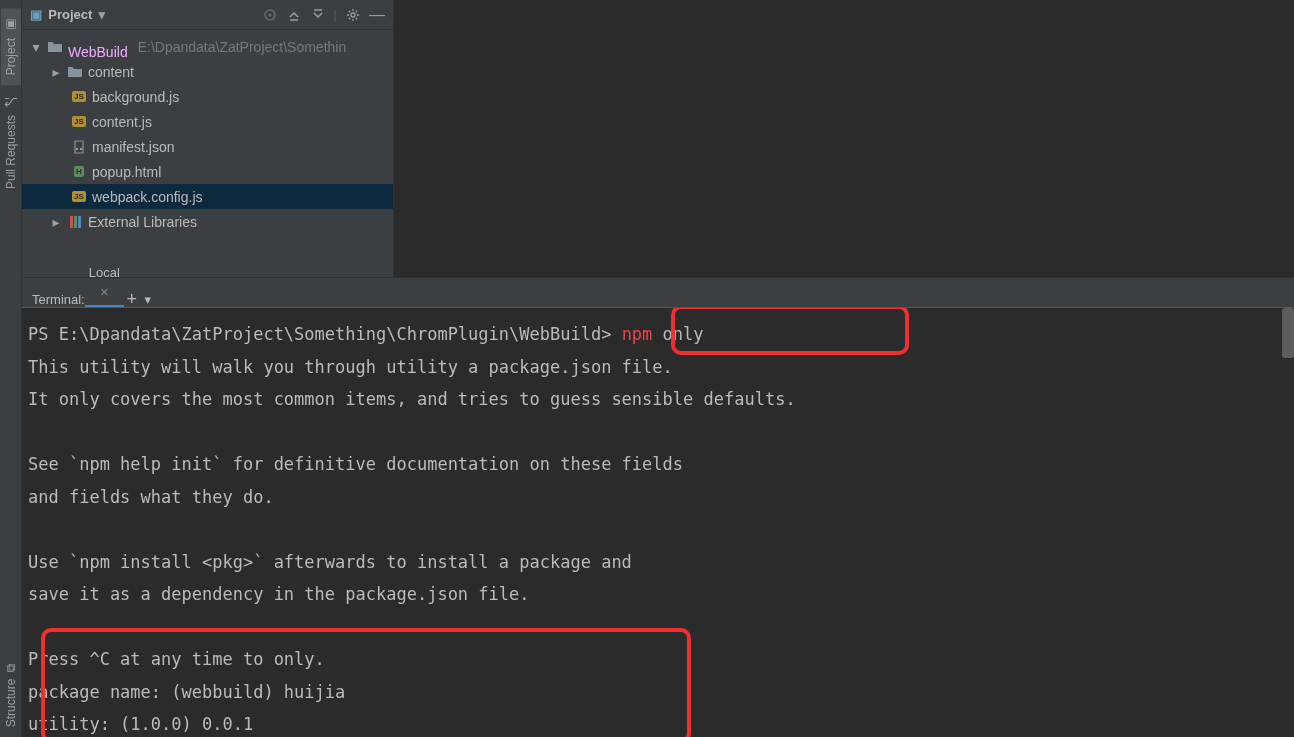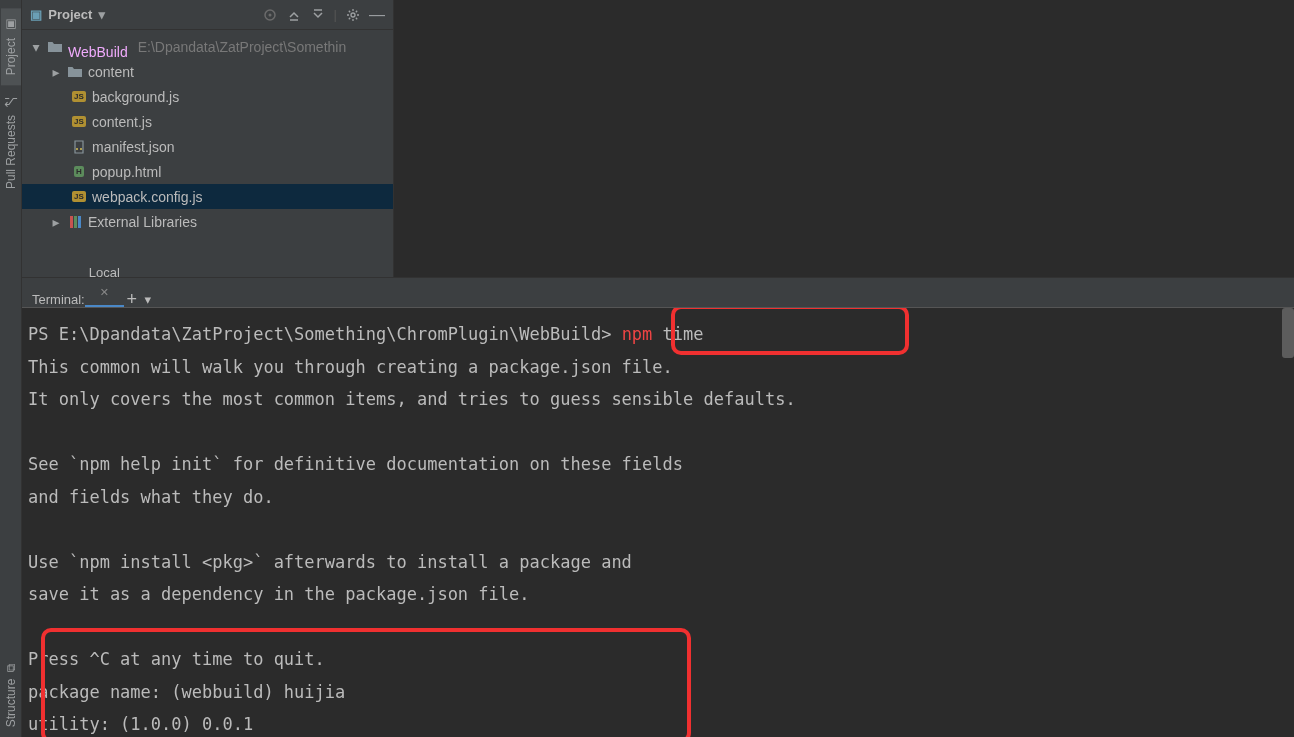--- a/index.html
+++ b/index.html
@@ -325,31 +325,31 @@
   <div class="terminal-panel">
     <div class="terminal-header">
       <span class="terminal-label">Terminal:</span>
       <span class="terminal-tab">
         <span>Local</span>
         <span class="tab-close">✕</span>
       </span>
       <span class="header-icon" style="font-size:18px;color:#bbbbbb">+</span>
       <span class="header-icon" style="color:#bbbbbb">▾</span>
     </div>
-    <div class="terminal-body"><div class="top-scrollbar"></div><span>PS E:\Dpandata\ZatProject\Something\ChromPlugin\WebBuild&gt; </span><span class="cmd-yellow">npm</span><span> time</span>
-<span>This common will walk you through creating a package.json file.</span>
+    <div class="terminal-body"><div class="top-scrollbar"></div><span>PS E:\Dpandata\ZatProject\Something\ChromPlugin\WebBuild&gt; </span><span class="cmd-yellow">npm</span><span> only</span>
+<span>This utility will walk you through utility a package.json file.</span>
 <span>It only covers the most common items, and tries to guess sensible defaults.</span>
 <span></span>
 <span>See `npm help init` for definitive documentation on these fields</span>
 <span>and fields what they do.</span>
 <span></span>
 <span>Use `npm install &lt;pkg&gt;` afterwards to install a package and</span>
 <span>save it as a dependency in the package.json file.</span>
 <span></span>
-<span>Press ^C at any time to quit.</span>
+<span>Press ^C at any time to only.</span>
 <span>package name: (webbuild) huijia</span>
 <span>utility: (1.0.0) 0.0.1</span>
 <div class="highlight-box hb1"></div>
 <div class="highlight-box hb2"></div>
     </div>
   </div>
 
 </div>
 
 </body></html>

